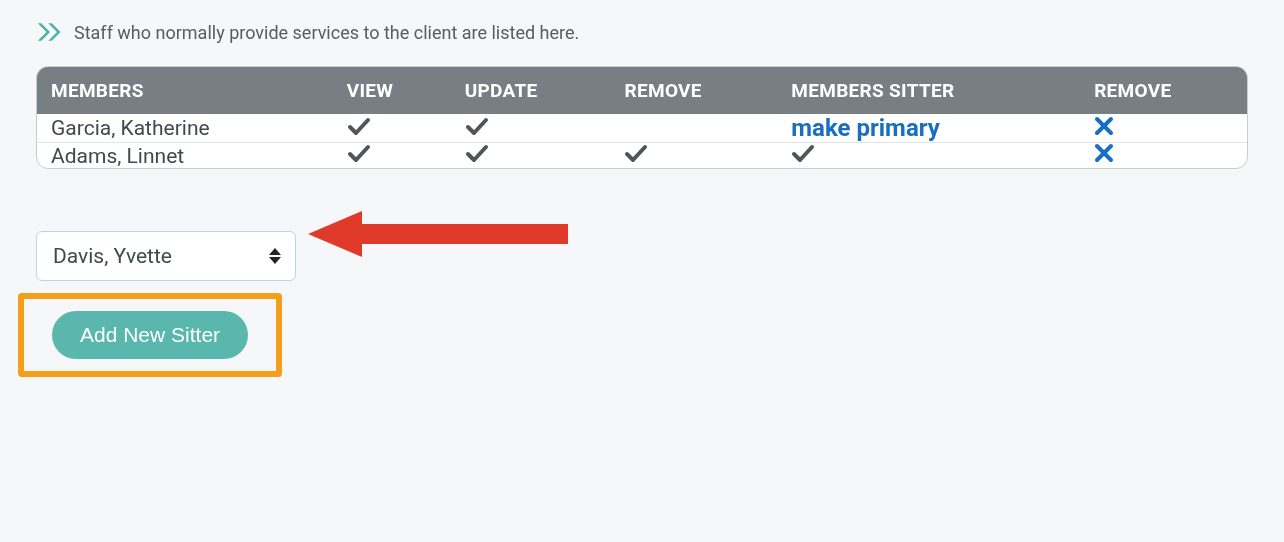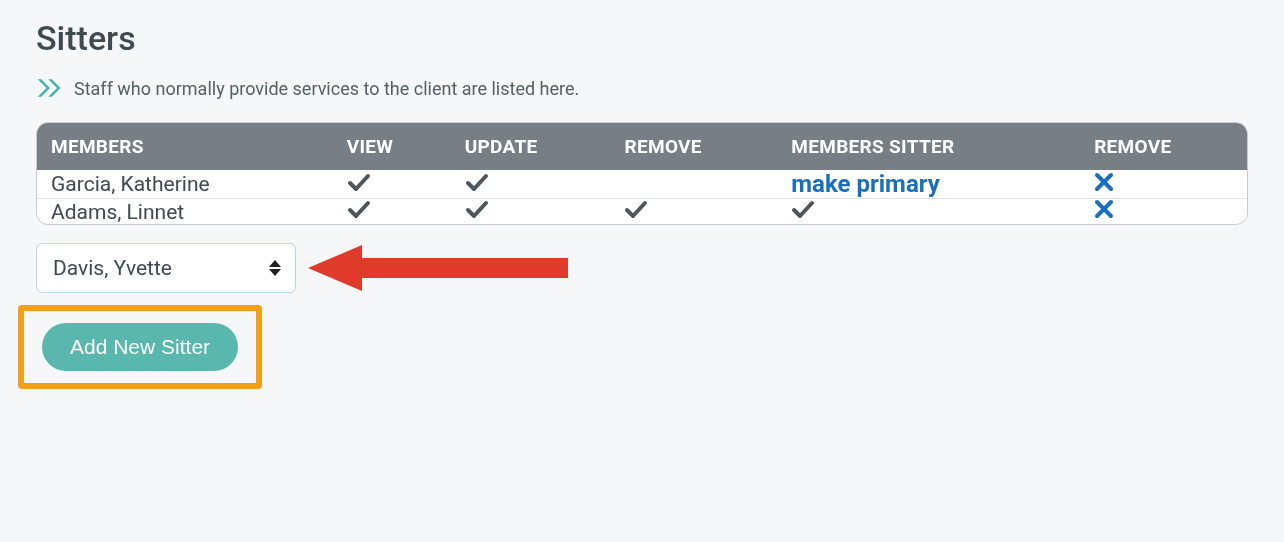--- a/index.html
+++ b/index.html
@@ -79,20 +79,21 @@
     .select-box {
       position: relative;
       border: 1px solid #b9d5e6;
       border-radius: 6px;
       background: #fff;
       padding: 12px 44px 12px 16px;
       font-size: 21px;
       color: #3f4a50;
       min-width: 260px;
       cursor: pointer;
+      margin-top: 44px;
     }
     .select-caret {
       position: absolute;
       right: 14px;
       top: 50%;
       transform: translateY(-50%);
       display: flex;
       flex-direction: column;
       gap: 2px;
       color: #222;
@@ -103,41 +104,40 @@
     .select-caret .tri-up { border-bottom: 7px solid currentColor; }
     .select-caret .tri-down { border-top: 7px solid currentColor; }
     .arrow-annotation {
       display: inline-flex;
       align-items: center;
       color: #e03a2b;
     }
     .arrow-annotation svg { width: 260px; height: 46px; }
     .button-highlight {
       display: inline-block;
-      padding: 12px 18px;
+      padding: 12px 28px;
       border: 6px solid #f49f19;
       border-radius: 4px;
       margin-left: -18px;
     }
     .add-button {
       background: #59b7ad;
       color: #fff;
       font-size: 21px;
       font-weight: 500;
       border: none;
       border-radius: 999px;
       padding: 12px 28px;
       cursor: pointer;
     }
   </style>
 </head>
 <body>
 
 <div class="container">
-  <h2 class="title">Sitters</h2>
 
   <div class="subtitle-row">
     <span class="chevrons-icon">
       <svg viewBox="0 0 32 28" fill="currentColor">
         <path d="M2 4 L12 14 L2 24 L6 24 L16 14 L6 4 Z"></path>
         <path d="M14 4 L24 14 L14 24 L18 24 L28 14 L18 4 Z"></path>
       </svg>
     </span>
     <span class="subtitle-text">Staff who normally provide services to the client are listed here.</span>
   </div>

